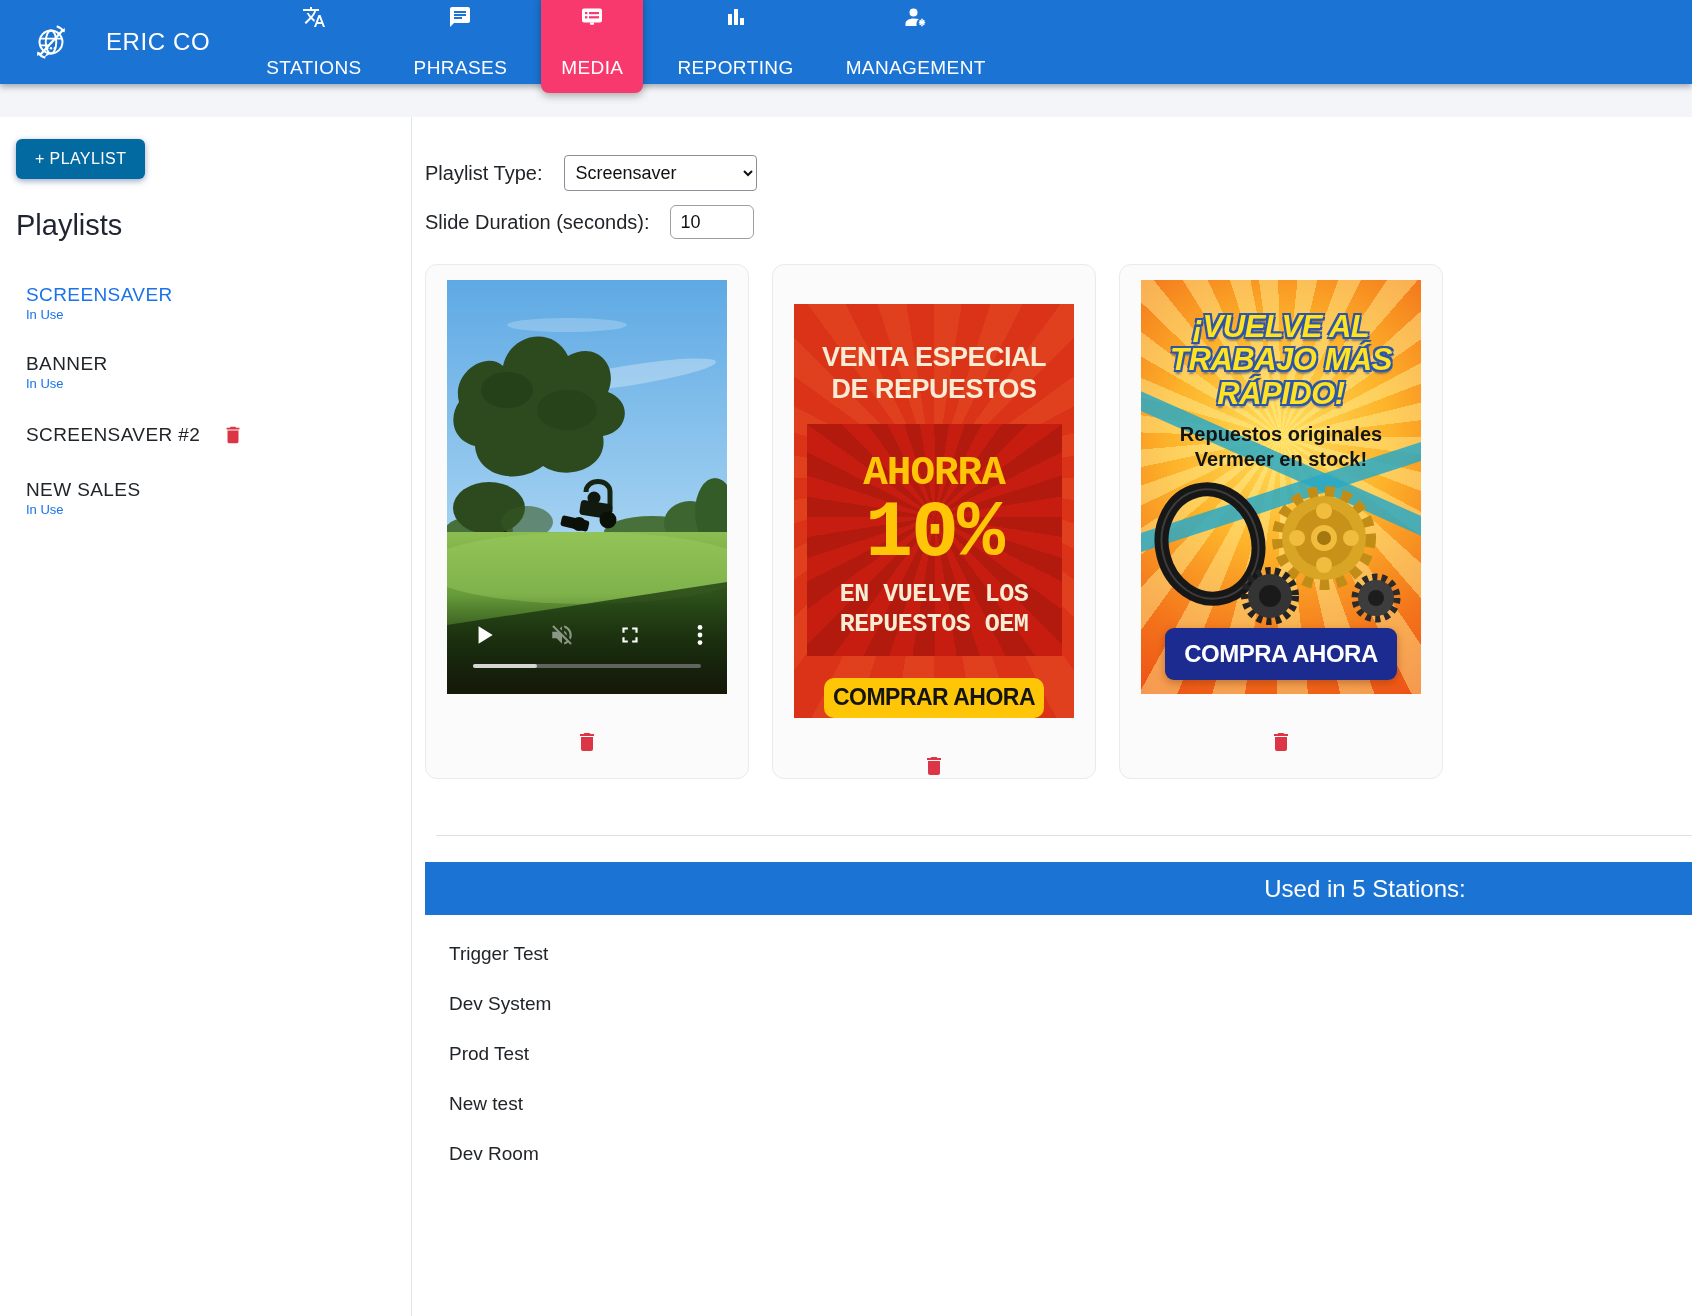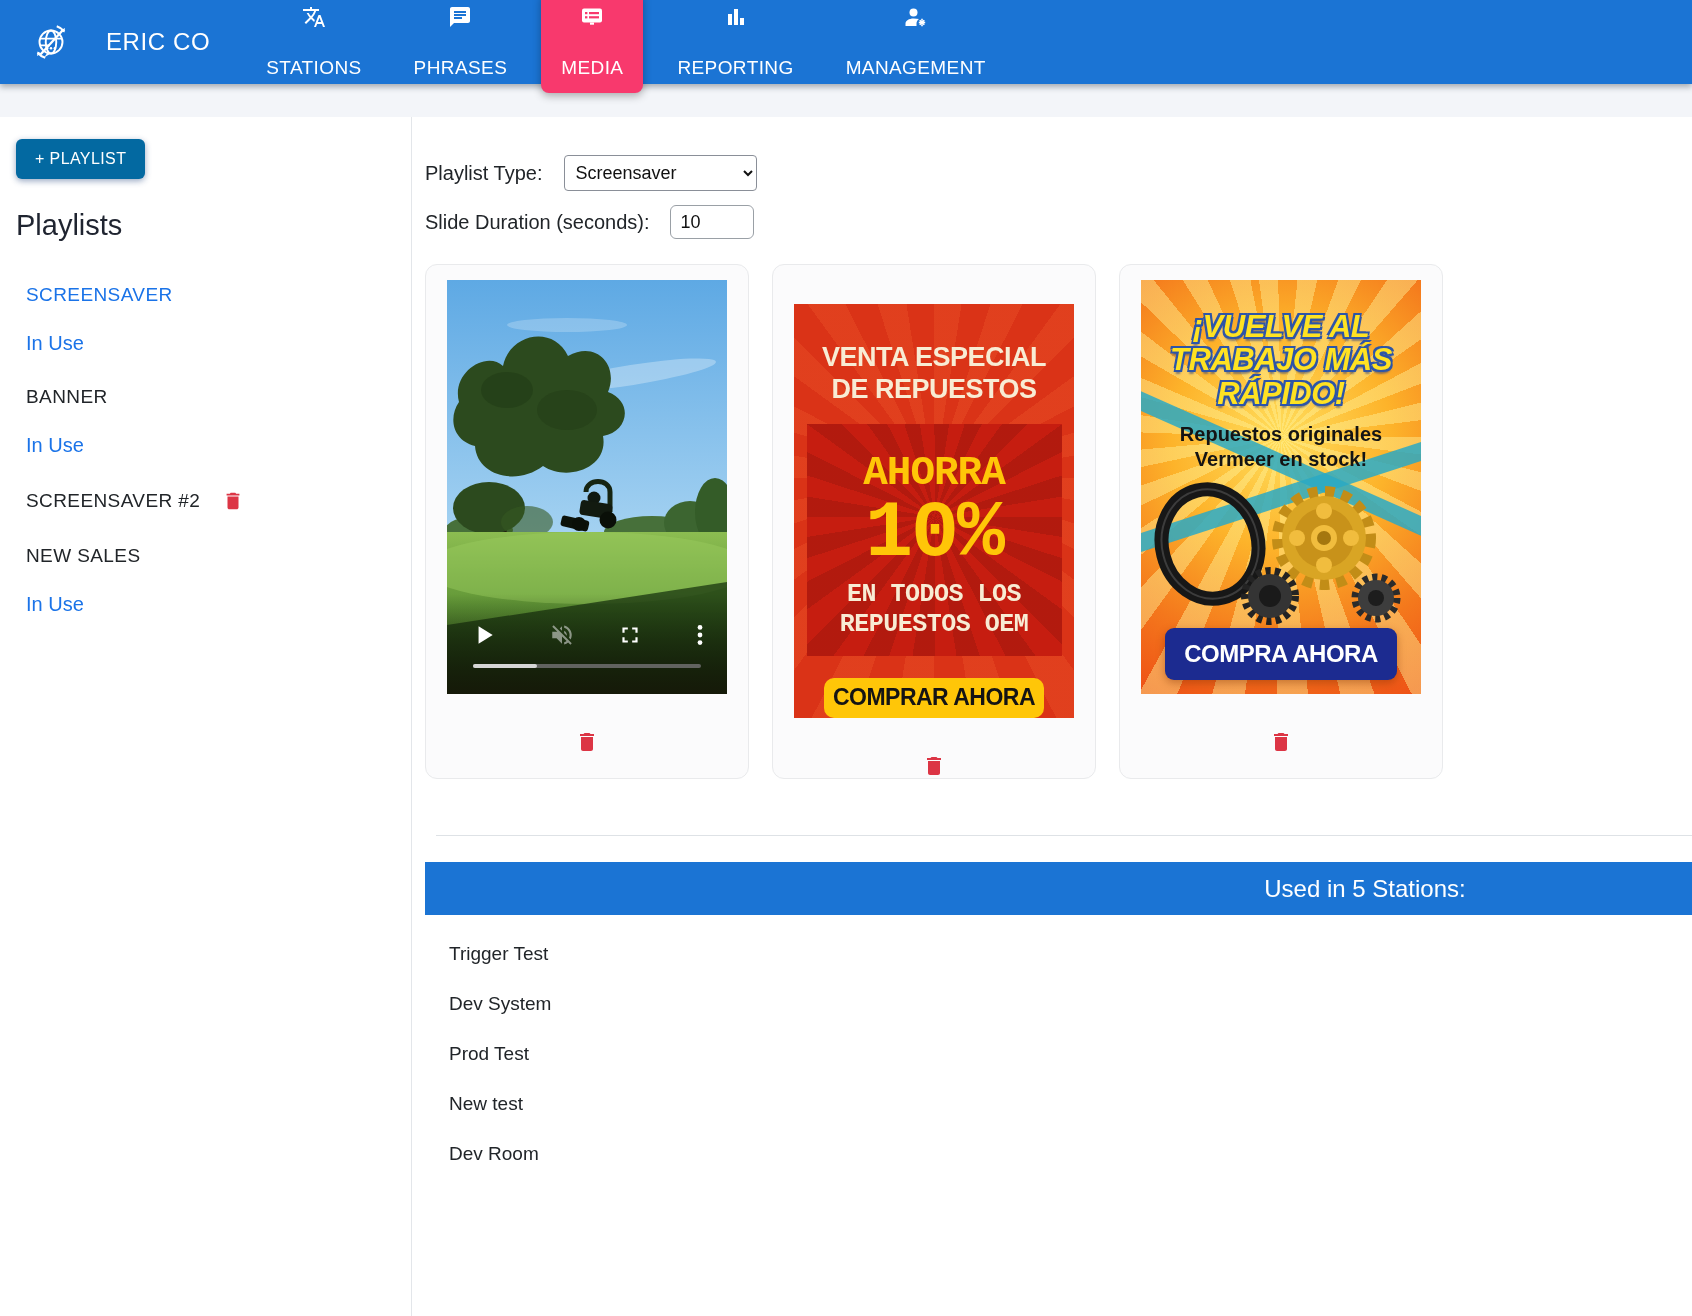--- a/index.html
+++ b/index.html
@@ -29,21 +29,21 @@
   
   .btn { border:none; cursor:pointer; font-family:inherit; }
   .btn-primary { background:#0369a1; color:#fff; border-radius:6px;
     box-shadow:0 2px 6px rgba(25,60,120,.45); }
   .add-playlist { font-size:16px; letter-spacing:.4px; padding:11px 19px; }
   .sidebar-title { font-size:29px; font-weight:500; color:#1f2430; margin-top:30px; }
   .playlist-list { margin-top:42px; padding-left:10px; }
   .playlist-block { margin-bottom:31px; }
   .playlist-name { font-size:19px; letter-spacing:.4px; color:#212529; cursor:pointer; display:inline-block; }
   .playlist-name.selected { color:#1a73e8; }
-  .in-use { font-size:20px; color:#1a73e8; margin-top:26px; }
+  .in-use { font-size:13px; color:#1a73e8; margin-top:1px; }
   .playlist-row { display:flex; align-items:center; gap:22px; }
   .trash-btn { background:none; border:none; cursor:pointer; padding:0; line-height:0; }
   .trash-btn svg { width:22px; height:26px; fill:#dc3545; }
 
   
   .ctl-row { display:flex; align-items:center; margin-bottom:14px; }
   .ctl-label { font-size:20px; color:#212529; }
   select.playlist-type { margin-left:22px; width:193px; height:36px; font-size:18px;
     font-family:inherit; padding:2px 6px; border:1px solid #8a8f98; border-radius:4px;
     background:#fff; color:#111; }
@@ -315,21 +315,21 @@
       <div class="card">
         <div class="media-box ad-red">
           <div class="hd">
             <div>VENTA ESPECIAL</div>
             <div>DE REPUESTOS</div>
           </div>
           <div class="panel">
             <div class="save">AHORRA</div>
             <div class="pct">10%</div>
             <div class="sub">
-              <div>EN TODOS LOS</div>
+              <div>EN VUELVE LOS</div>
               <div>REPUESTOS OEM</div>
             </div>
           </div>
           <div class="cta">COMPRAR AHORA</div>
         </div>
         <button class="trash-btn">
           <svg viewBox="0 0 24 24">
             <path d="M6 19c0 1.1.9 2 2 2h8c1.1 0 2-.9 2-2V7H6v12zM19 4h-3.5l-1-1h-5l-1 1H5v2h14V4z"></path>
           </svg>
         </button>

